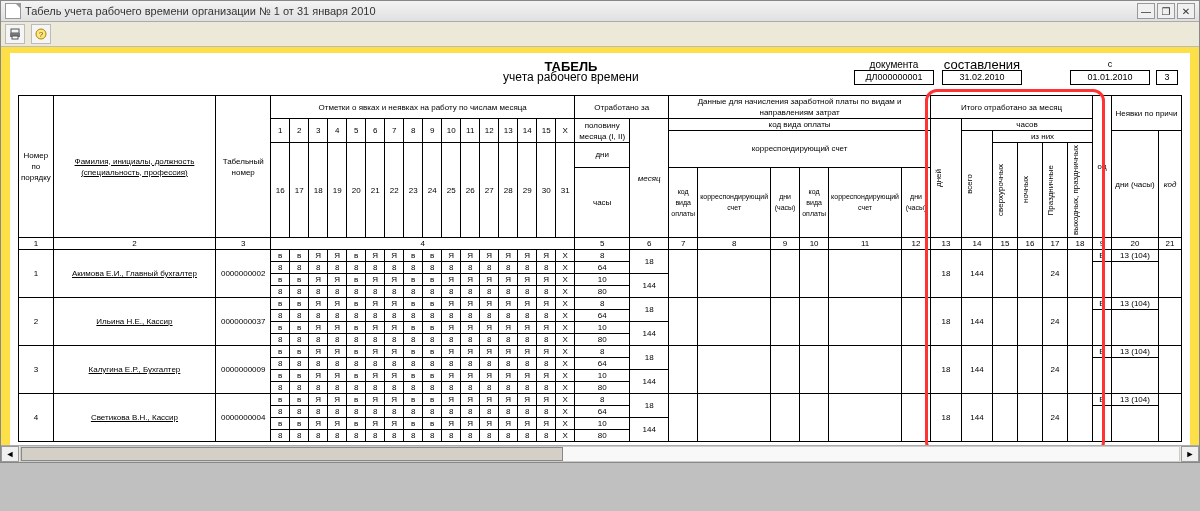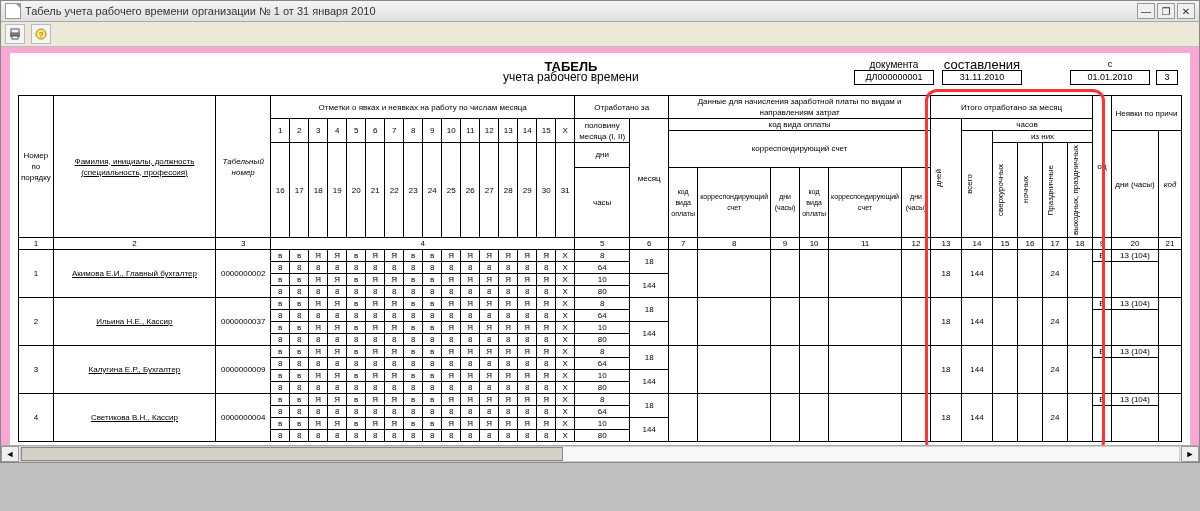--- a/index.html
+++ b/index.html
@@ -4,21 +4,21 @@
 <style>
   body { margin:0; font-family: Arial, sans-serif; background:#c0c0c0; font-size:9px; color:#000; }
   .window { width:1200px; height:463px; background:#ece9d8; display:flex; flex-direction:column; border:1px solid #888; box-sizing:border-box;}
   .titlebar { height:20px; background:linear-gradient(#f4f4f4,#e0e0e0); border-bottom:1px solid #aaa; display:flex; align-items:center; padding:0 4px; font-size:11px; color:#333;}
   .titlebar .doc-icon { width:14px; height:14px; background:#fff; border:1px solid #999; margin-right:4px; position:relative;}
   .titlebar .doc-icon::after{content:"";position:absolute;top:0;right:0;border-left:4px solid transparent;border-top:4px solid #999;}
   .titlebar .spacer{flex:1;}
   .wbtn{width:16px;height:14px;margin-left:2px;border:1px solid #999;background:#f0f0f0;display:flex;align-items:center;justify-content:center;font-size:10px;}
   .toolbar{height:24px;background:#ece9d8;border-bottom:1px solid #bbb;display:flex;align-items:center;padding:0 4px;gap:6px;}
   .tbtn{width:18px;height:18px;border:1px solid #bbb;background:#f5f5f5;display:flex;align-items:center;justify-content:center;}
-  .page{flex:1;overflow:auto;background:#f9a8d4;}
+  .page{flex:1;overflow:auto;background:#fde047;}
   .paper{background:#fff;margin:6px auto;width:1180px;padding:6px 8px 20px 8px;box-sizing:border-box;position:relative;min-height:460px;}
   .highlight{position:absolute;border:3px solid #ff3333;border-radius:12px;pointer-events:none;}
   table{border-collapse:collapse;}
   td,th{border:1px solid #000;padding:0 2px;text-align:center;vertical-align:middle;font-size:8px;line-height:11px;}
   .noborder td,.noborder th{border:none;}
   .hdrbox{border:1px solid #000;padding:1px 4px;font-size:9px;min-width:70px;text-align:center;}
   .title1{font-size:13px;text-align:center;font-weight:bold;}
   .title2{font-size:12px;text-align:center;}
   .vtext{writing-mode:vertical-rl;transform:rotate(180deg);white-space:nowrap;font-size:8px;padding:2px 0;}
   .daycell{width:14px;font-size:8px;}
@@ -70,21 +70,21 @@
           <td style="width:40%;">
             <table class="noborder" style="float:right;">
                   <tbody>
                     <tr>
               <td>
                 <div style="text-align:center;font-size:10px;">документа</div>
                 <div class="hdrbox">ДЛ000000001</div>
               </td>
               <td style="padding-left:6px;">
                 <div style="text-align:center;font-size:13px;">составления</div>
-                <div class="hdrbox">31.11.2010</div>
+                <div class="hdrbox">31.02.2010</div>
               </td>
               <td style="width:40px;"></td>
               <td>
                 <div style="text-align:center;font-size:9px;">с</div>
                 <div class="hdrbox">01.01.2010</div>
               </td>
               <td style="padding-left:4px;">
                 <div style="text-align:center;font-size:9px;">&nbsp;</div>
                 <div class="hdrbox" style="min-width:12px;">3</div>
               </td>
@@ -95,21 +95,21 @@
         </tr>
       </tbody>
         </table>
 
       <table id="main" style="margin-top:10px;">
 
         <tbody>
             <tr>
           <td rowspan="5" style="width:28px;">Номер по порядку</td>
           <td rowspan="5" class="wide">Фамилия, инициалы, должность (специальность, профессия)</td>
-          <td rowspan="5" style="width:50px;font-style:italic;">Табельный номер</td>
+          <td rowspan="5" style="width:50px;">Табельный номер</td>
           <td colspan="16">Отметки о явках и неявках на работу по числам месяца</td>
           <td colspan="2">Отработано за</td>
           <td colspan="6">Данные для начисления заработной платы по видам и направлениям затрат</td>
           <td colspan="6">Итого отработано за месяц</td>
           <td rowspan="5" style="width:14px;font-family:Liberation Mono, monospace;">од</td>
           <td colspan="2" rowspan="2">Неявки по причи</td>
         </tr>
         <tr>
           <td rowspan="2" class="daycell" id="dt0">1</td>
               <td rowspan="2" class="daycell" id="dt1">2</td>
@@ -121,21 +121,21 @@
               <td rowspan="2" class="daycell" id="dt7">8</td>
               <td rowspan="2" class="daycell" id="dt8">9</td>
               <td rowspan="2" class="daycell" id="dt9">10</td>
               <td rowspan="2" class="daycell" id="dt10">11</td>
               <td rowspan="2" class="daycell" id="dt11">12</td>
               <td rowspan="2" class="daycell" id="dt12">13</td>
               <td rowspan="2" class="daycell" id="dt13">14</td>
               <td rowspan="2" class="daycell" id="dt14">15</td>
               <td rowspan="2" class="daycell" id="dt15">Х</td>
           <td rowspan="2" style="width:50px;">половину месяца (I, II)</td>
-          <td rowspan="4" style="width:34px;">месяц</td>
+          <td rowspan="4" style="width:34px;font-style:italic;">месяц</td>
           <td colspan="6">код вида оплаты</td>
           <td rowspan="4" style="width:26px;">
                 <div class="vtext">дней</div>
               </td>
           <td colspan="5">часов</td>
         </tr>
         <tr>
           <td colspan="6" rowspan="2">корреспондирующий счет</td>
           <td rowspan="3" style="width:26px;">
                 <div class="vtext">всего</div>

